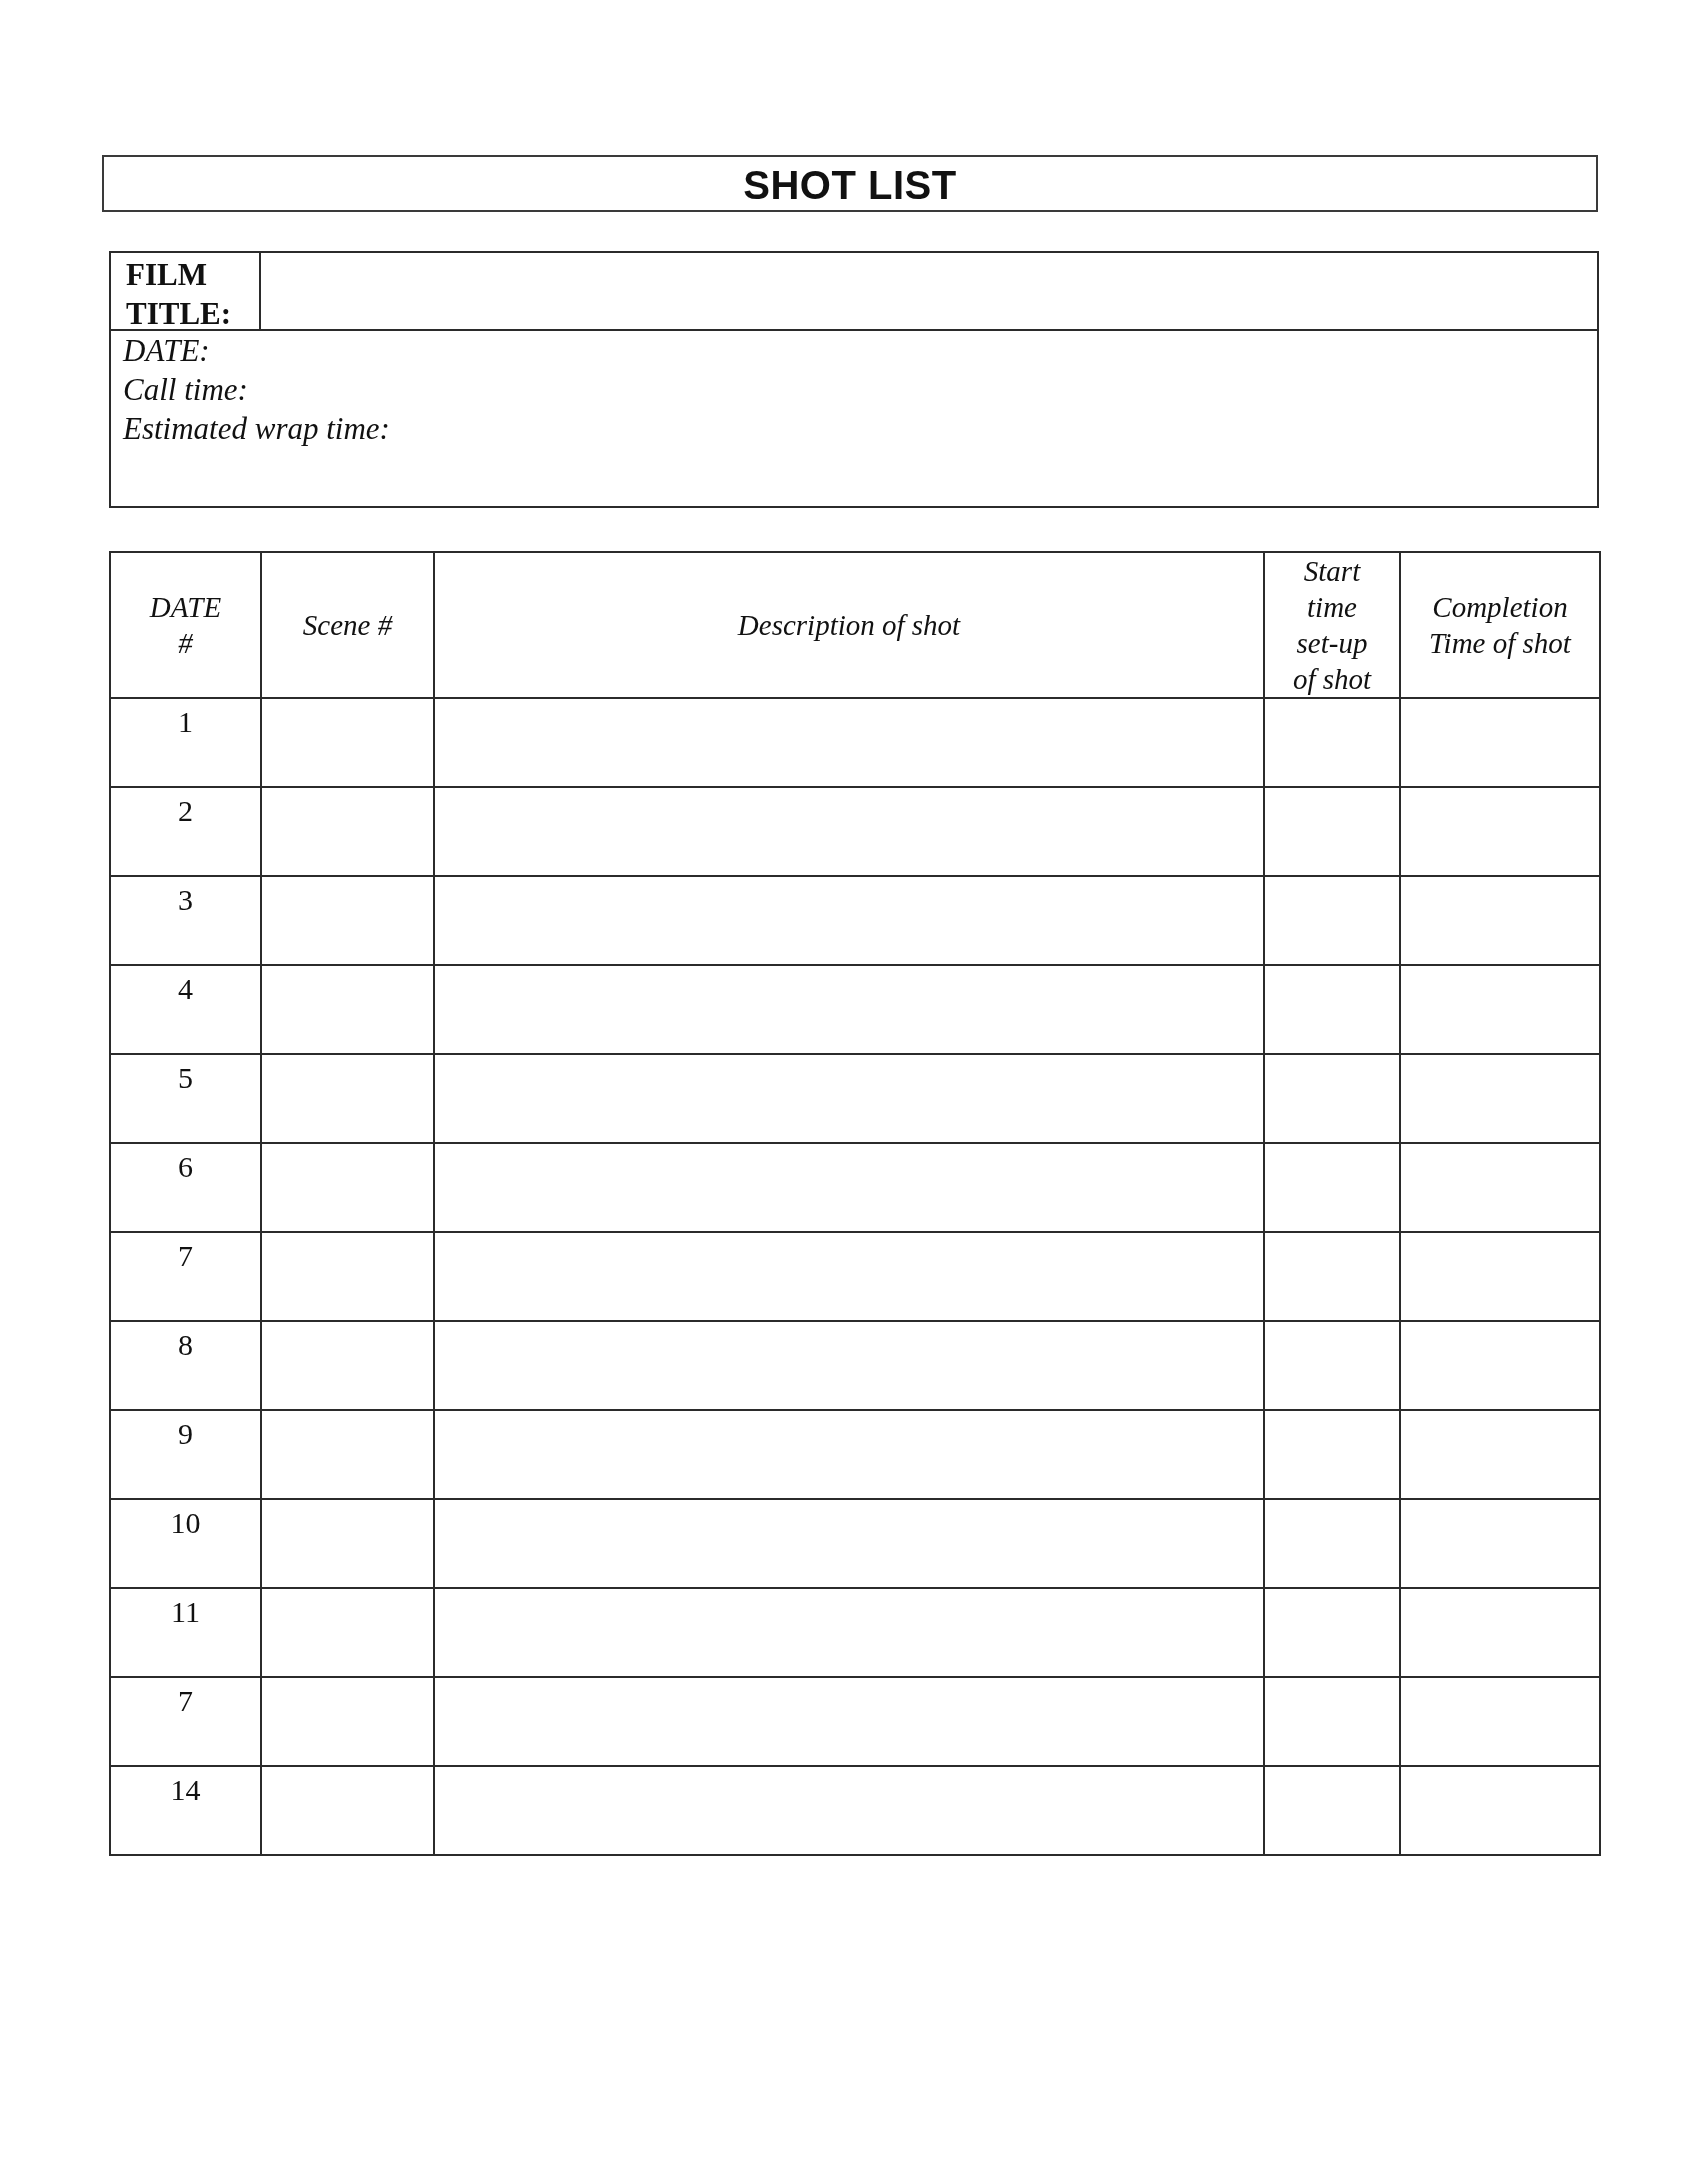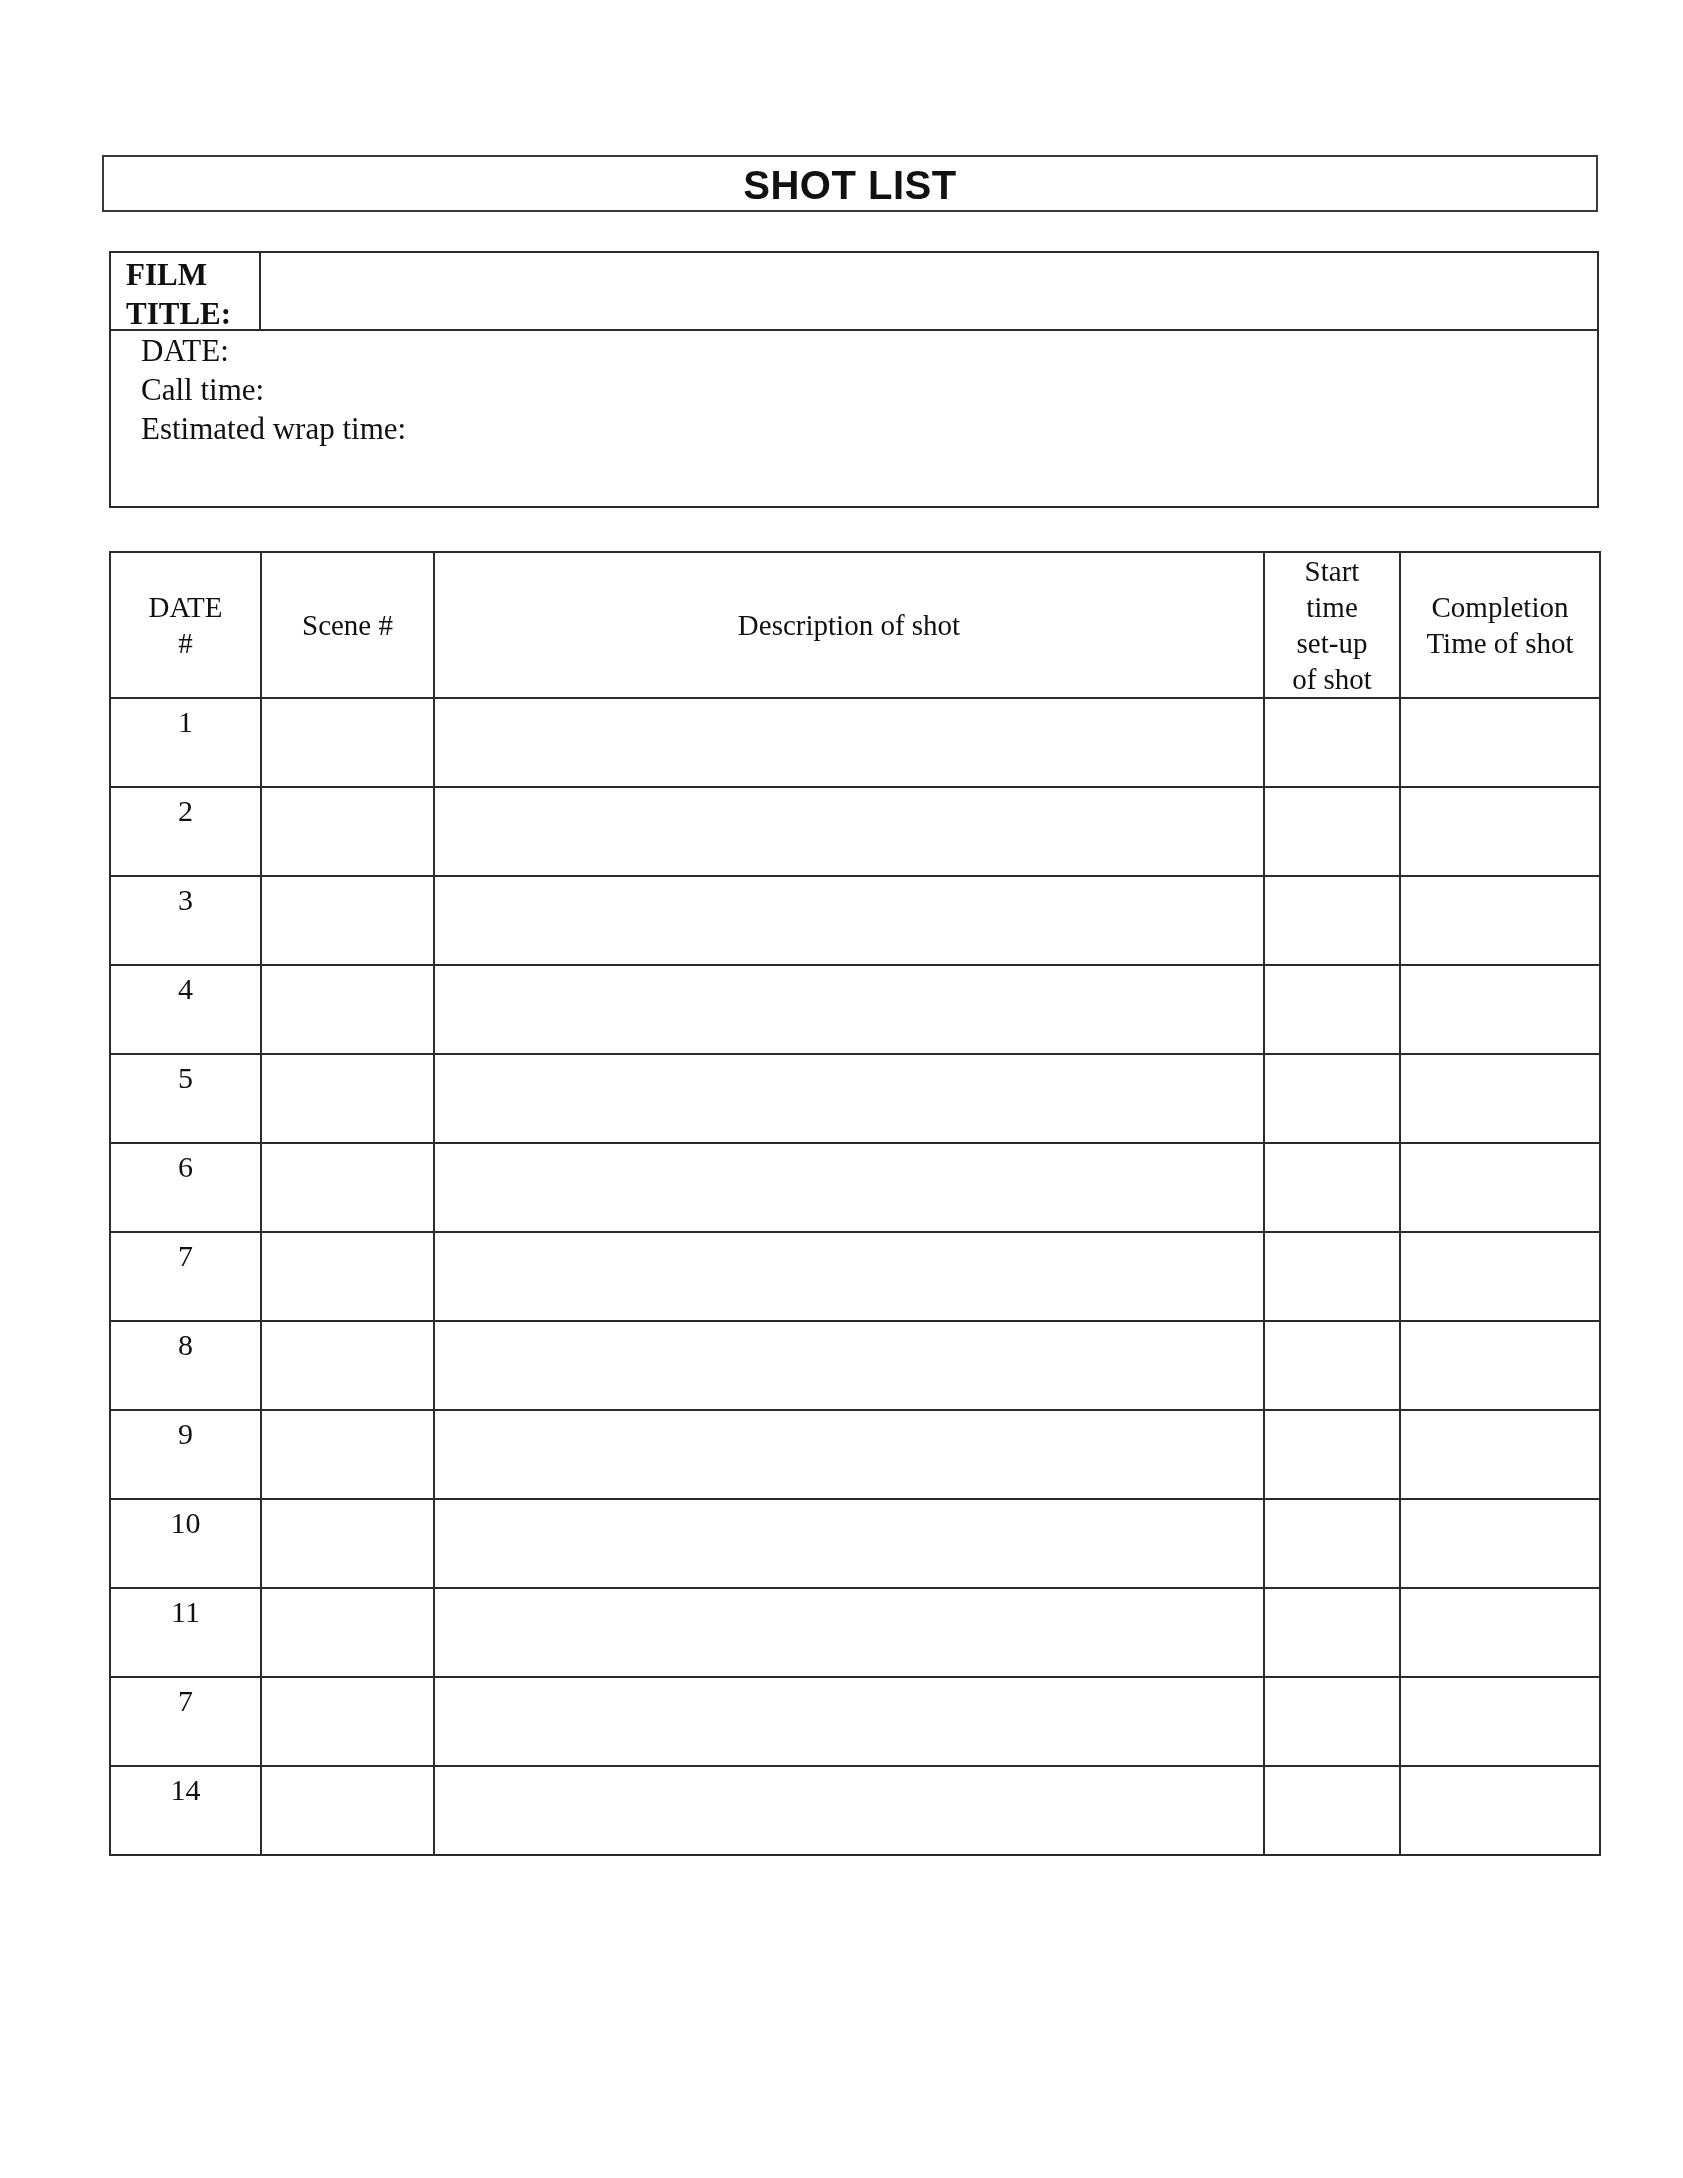--- a/index.html
+++ b/index.html
@@ -81,41 +81,43 @@
       line-height: 39px;
       display: block;
       white-space: nowrap;
     }
     .info-details {
       position: absolute;
       left: 0;
       top: 78px;
       right: 0;
       bottom: 0;
-      padding-left: 30px;
+      padding-left: 12px;
       padding-top: 0px;
+      font-style: italic;
     }
 
     
     .shot-table {
       position: absolute;
       left: 109px;
       top: 551px;
       width: 1490px;
       border-collapse: collapse;
       table-layout: fixed;
     }
     .shot-table th, .shot-table td {
       border: 2px solid #2b2b2b;
       padding: 0;
       box-sizing: border-box;
     }
     .shot-table th {
       height: 146px;
       font-weight: normal;
+      font-style: italic;
       font-size: 29px;
       line-height: 36px;
       text-align: center;
       vertical-align: middle;
     }
     .shot-table td {
       height: 89px;
       vertical-align: top;
     }
     .col-shot   { width: 151px; }

